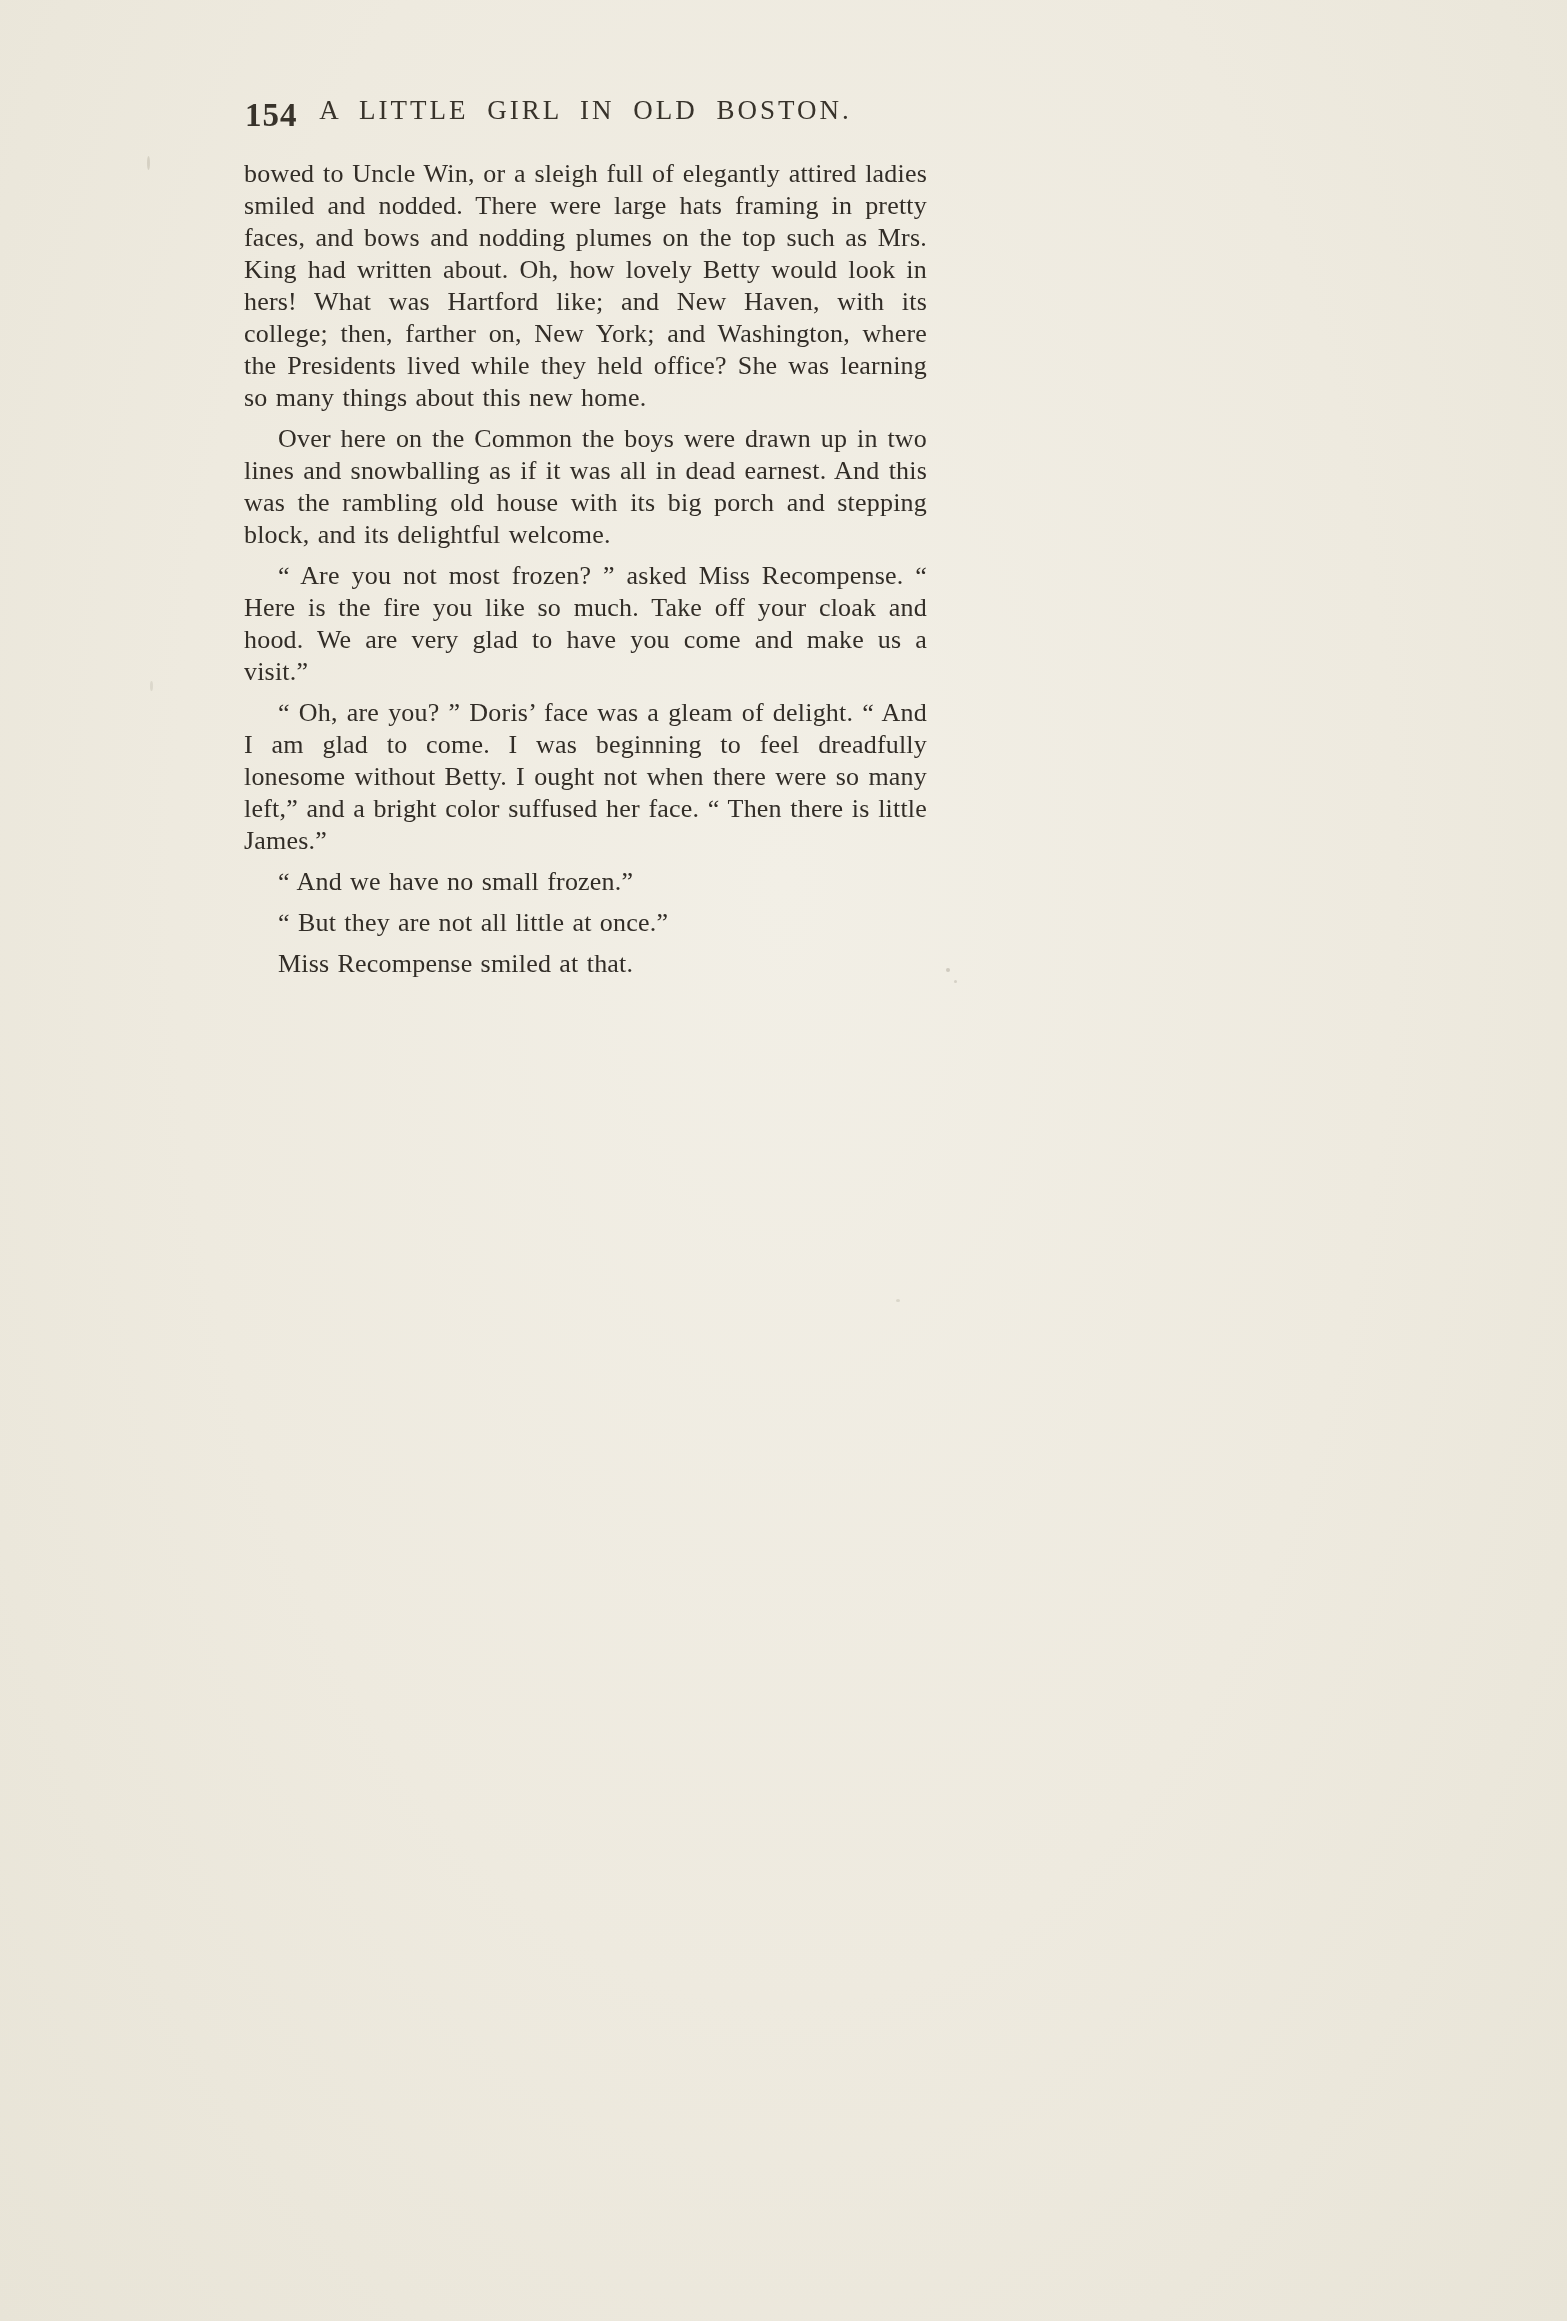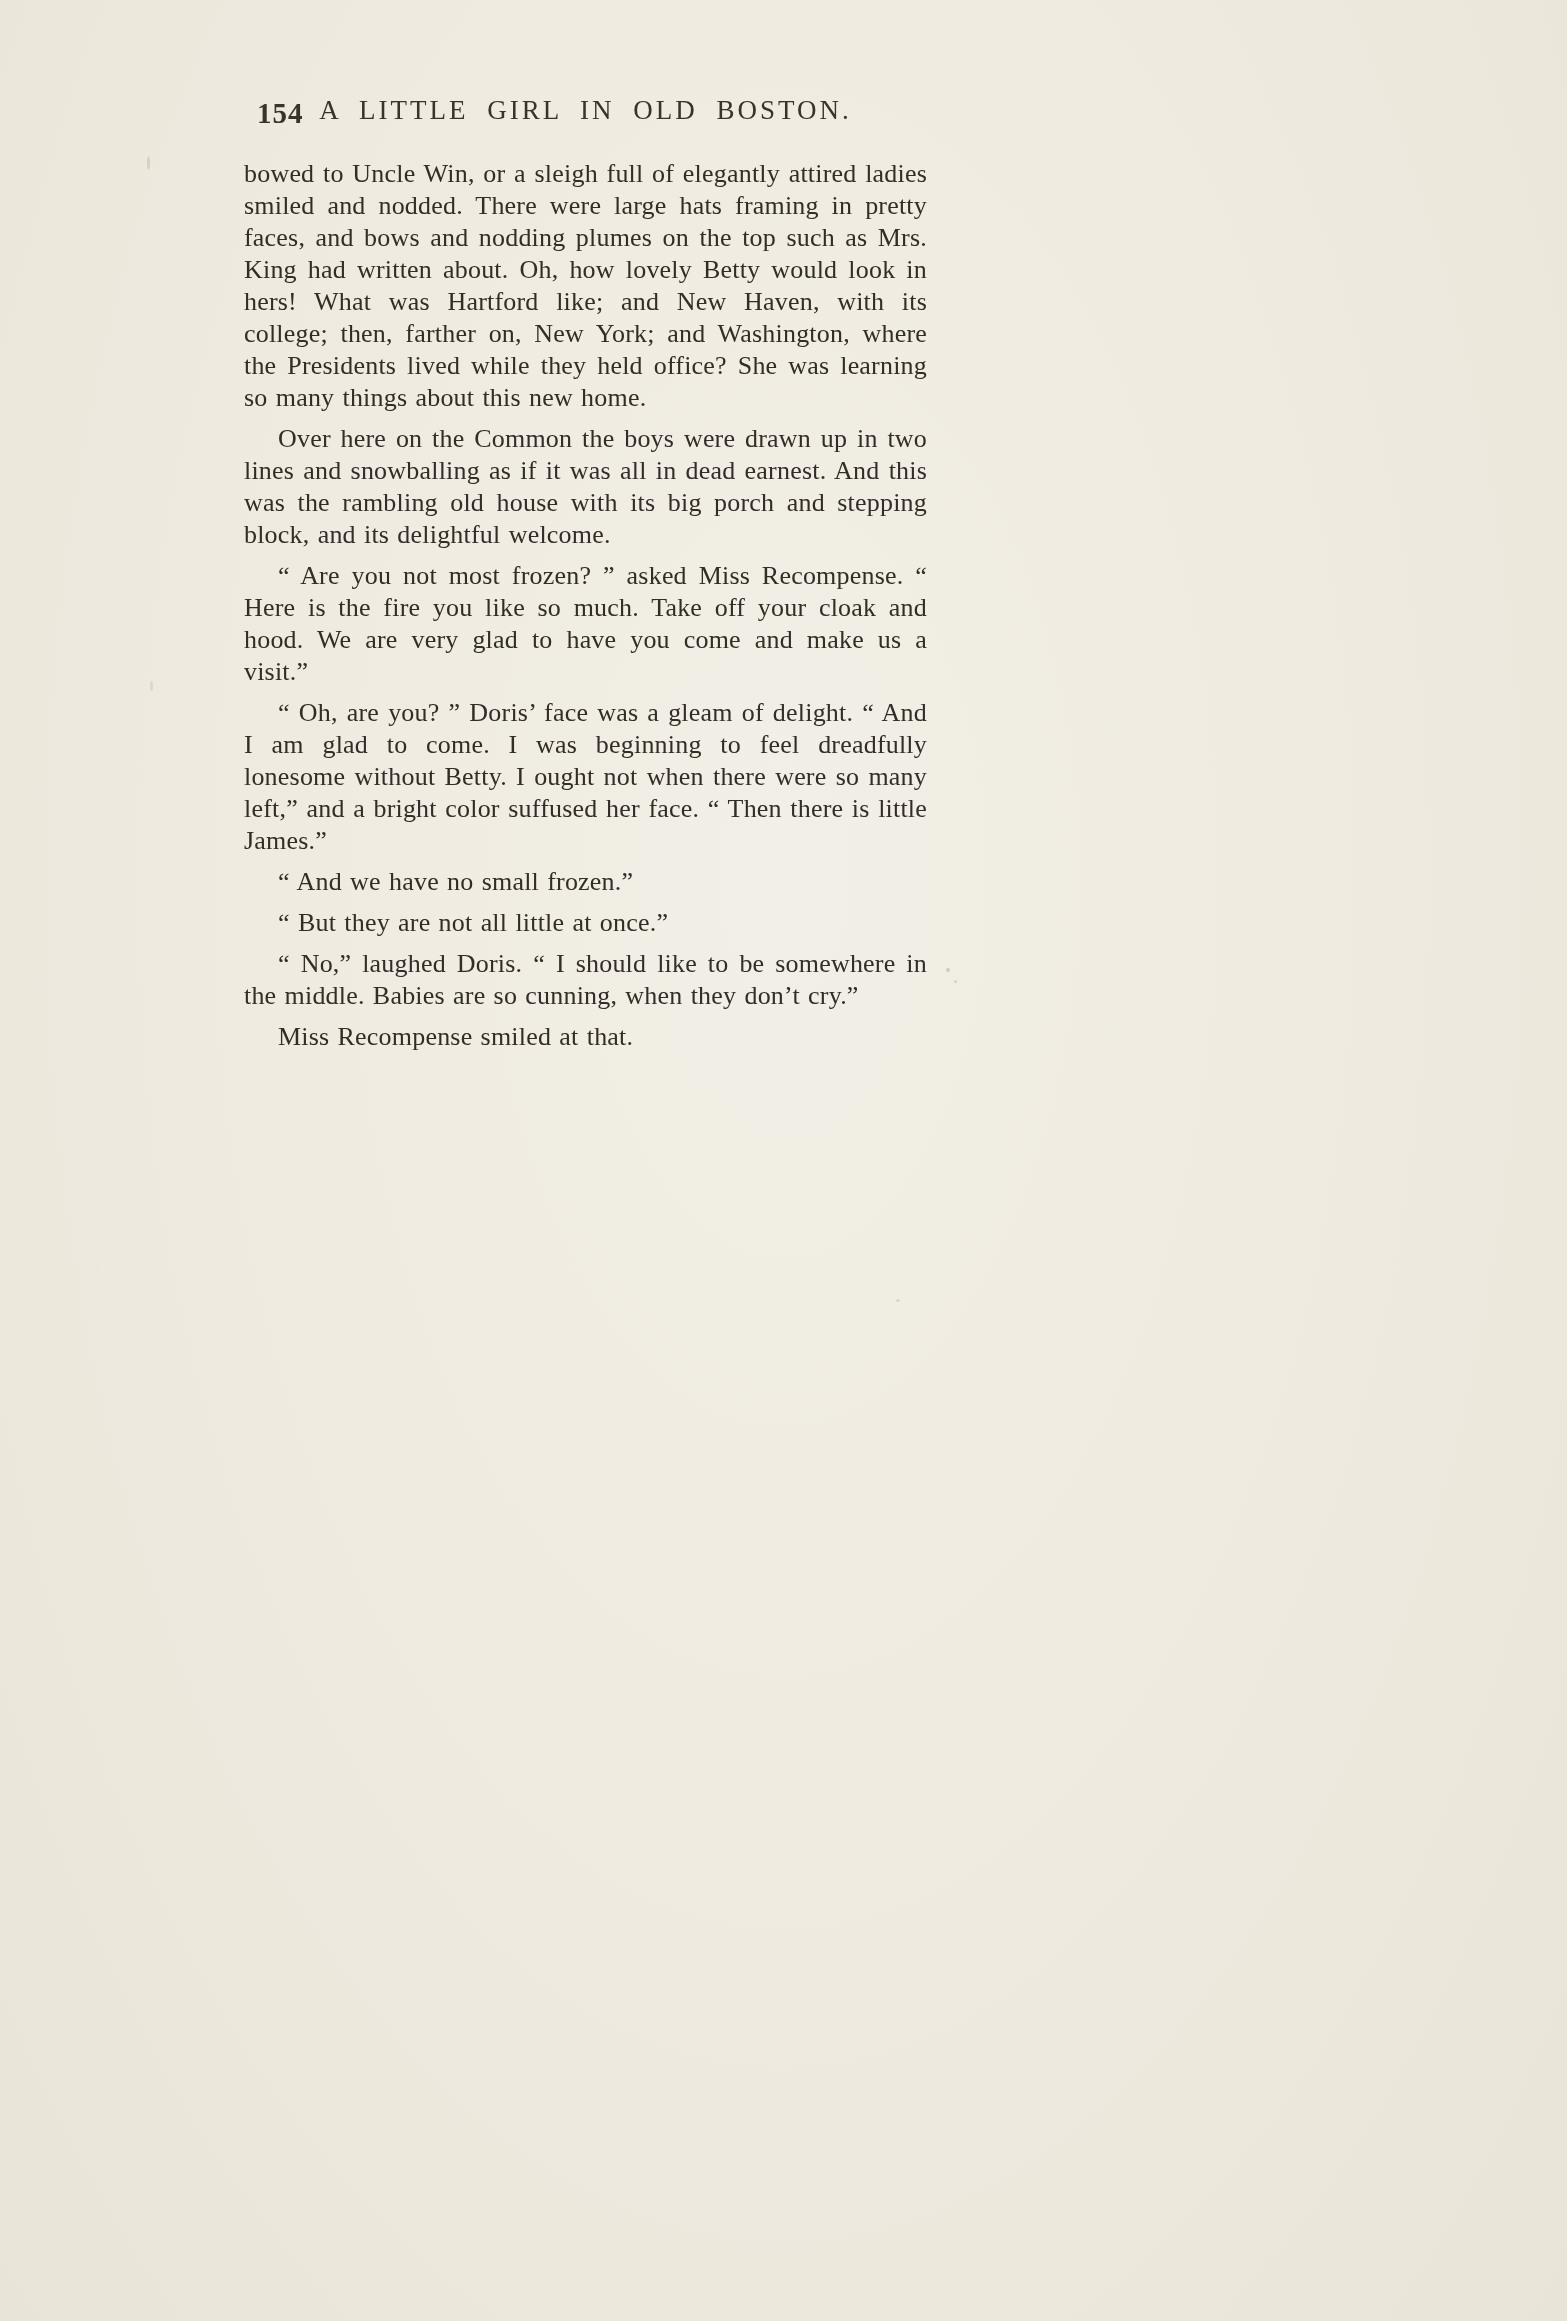--- a/index.html
+++ b/index.html
@@ -22,23 +22,23 @@
     .running-head {
       position: absolute;
       left: 235px;
       top: 95px;
       width: 701px;
       height: 40px;
       color: #38332b;
     }
     .page-number {
       position: absolute;
-      left: 22px;
+      left: 10px;
       top: 2px;
-      font-size: 29px;
+      font-size: 33px;
       font-weight: 700;
       letter-spacing: 1px;
       text-align: right;
     }
     .running-title {
       position: absolute;
       left: 0;
       right: 0;
       top: 0;
       text-align: center;
@@ -83,21 +83,20 @@
     <span class="running-title">A LITTLE GIRL IN OLD BOSTON.</span>
   </header>
 
   <main class="text-block">
     <p class="continuation">bowed to Uncle Win, or a sleigh full of elegantly attired ladies smiled and nodded. There were large hats framing in pretty faces, and bows and nodding plumes on the top such as Mrs. King had written about. Oh, how lovely Betty would look in hers! What was Hartford like; and New Haven, with its college; then, farther on, New York; and Washington, where the Presidents lived while they held office? She was learning so many things about this new home.</p>
     <p>Over here on the Common the boys were drawn up in two lines and snowballing as if it was all in dead earnest. And this was the rambling old house with its big porch and stepping block, and its delightful welcome.</p>
     <p>“ Are you not most frozen? ” asked Miss Recompense. “ Here is the fire you like so much. Take off your cloak and hood. We are very glad to have you come and make us a visit.”</p>
     <p>“ Oh, are you? ” Doris’ face was a gleam of delight. “ And I am glad to come. I was beginning to feel dreadfully lonesome without Betty. I ought not when there were so many left,” and a bright color suffused her face. “ Then there is little James.”</p>
     <p>“ And we have no small frozen.”</p>
     <p>“ But they are not all little at once.”</p>
-    <p>“ No,” laughed Doris. “ I should like to be somewhere in the middle. Babies are so cunning, when they don’t cry.”</p>
     <p>Miss Recompense smiled at that.</p>
   </main>
 
   <div class="artifact" style="left:147px; top:156px; width:3px; height:14px; opacity:.22;"></div>
   <div class="artifact" style="left:150px; top:681px; width:3px; height:10px; opacity:.16;"></div>
   <div class="artifact" style="left:946px; top:968px; width:4px; height:4px; opacity:.3;"></div>
   <div class="artifact" style="left:954px; top:980px; width:3px; height:3px; opacity:.25;"></div>
   <div class="artifact" style="left:896px; top:1299px; width:4px; height:3px; opacity:.2;"></div>
 
 </div>

